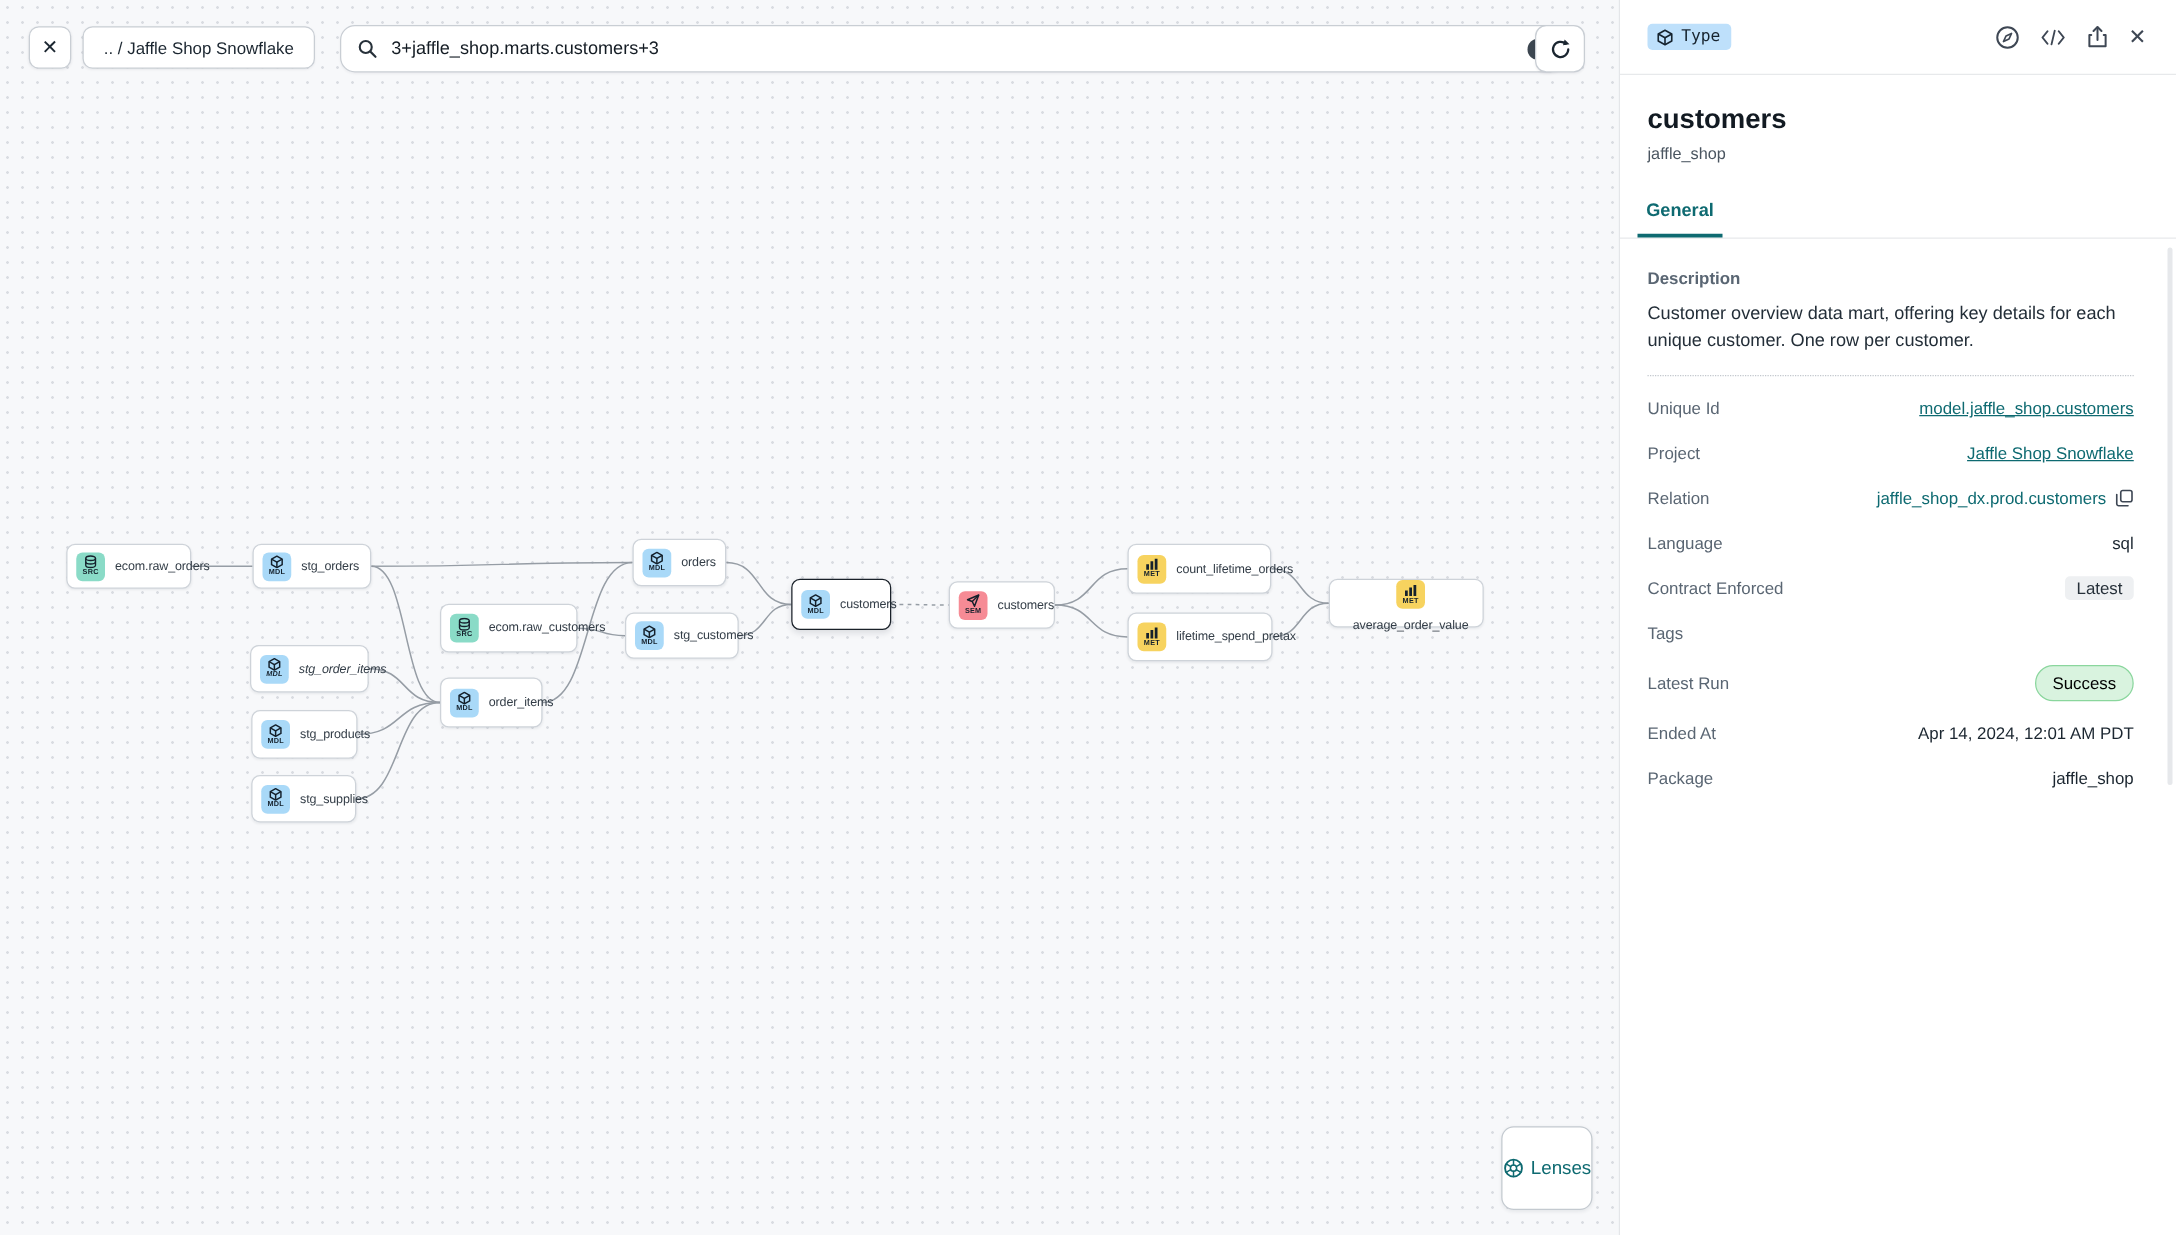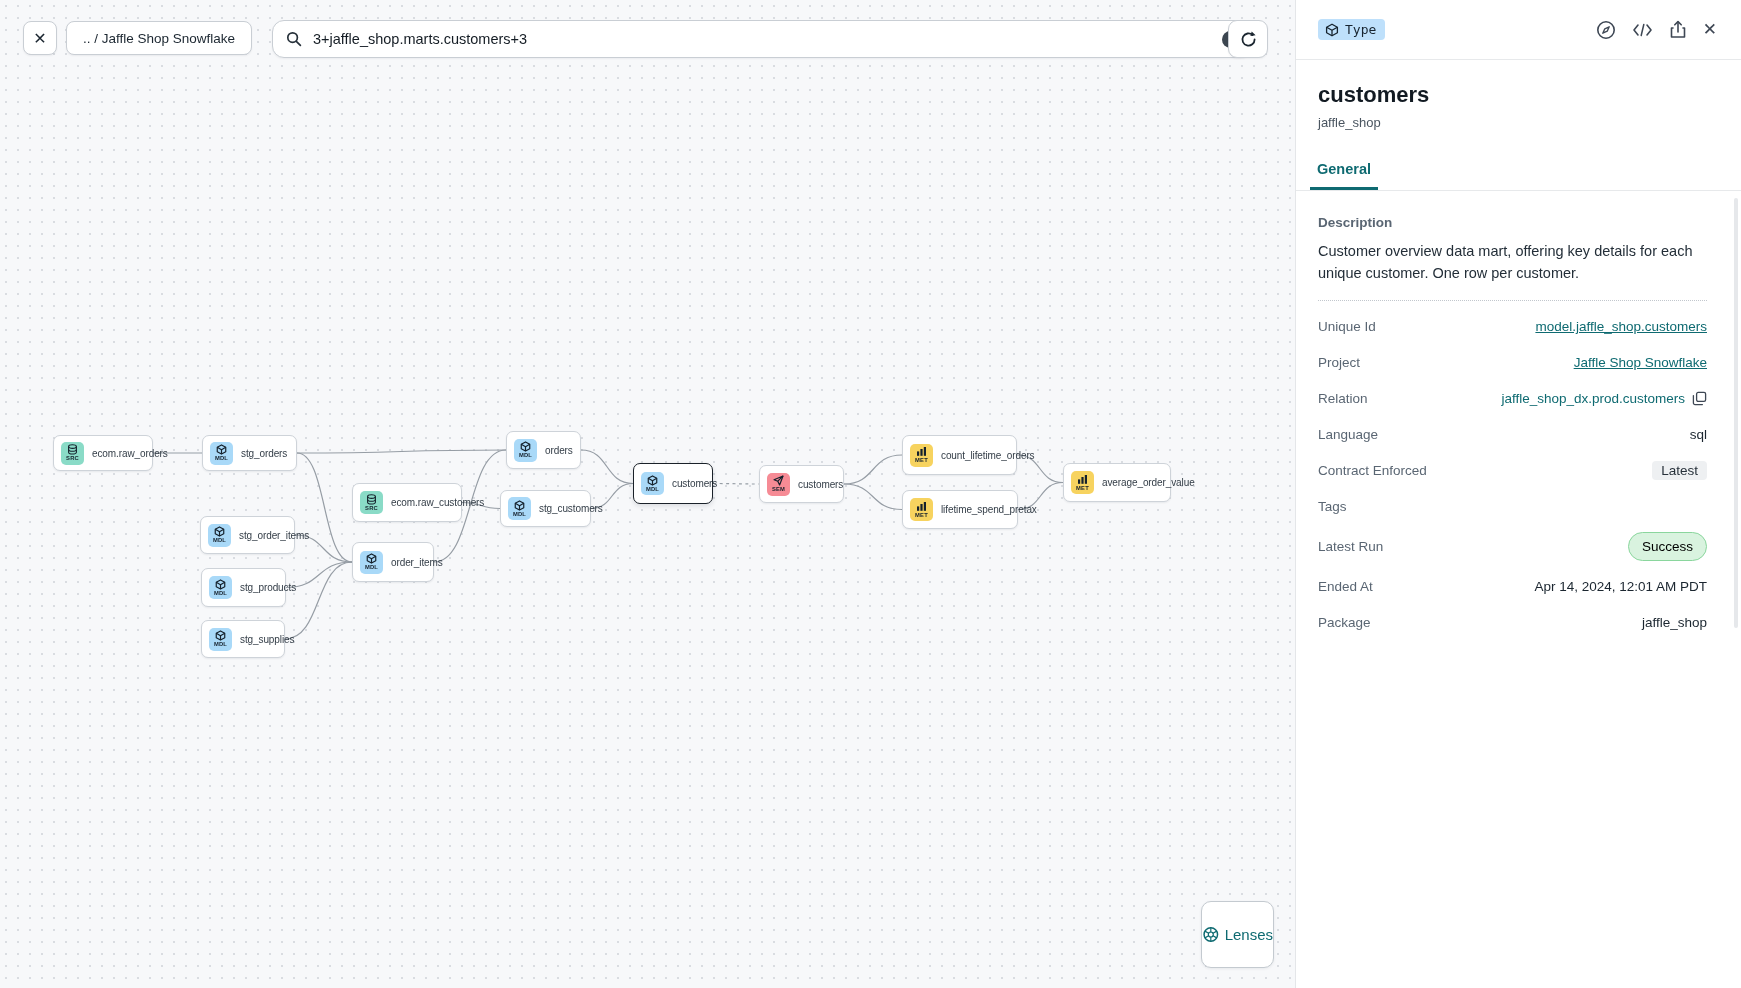--- a/index.html
+++ b/index.html
@@ -153,21 +153,21 @@
         <span class="kbadge kb-src">
           <svg width="11" height="11" viewBox="0 0 11 11">
             <ellipse cx="5.5" cy="2.6" rx="3.9" ry="1.8" fill="none" stroke="#15212c" stroke-width="1.1"></ellipse>
             <path d="M1.6 2.6v5.6c0 1 1.75 1.8 3.9 1.8s3.9-.8 3.9-1.8V2.6" fill="none" stroke="#15212c" stroke-width="1.1"></path>
             <path d="M1.6 5.4c0 1 1.75 1.8 3.9 1.8s3.9-.8 3.9-1.8" fill="none" stroke="#15212c" stroke-width="1.1"></path>
           </svg>
           <span class="ktext">SRC</span>
         </span>
         <span class="node-label">ecom.raw_customers</span>
       </div>
-      <div class="node" style="left: 200px; top: 516px; width: 95px; height: 38px;">
+      <div class="node" style="left: 200px; top: 516px; width: 95px; height: 38px; font-style: italic;">
         <span class="kbadge kb-mdl">
           <svg width="11" height="11" viewBox="0 0 14 14">
             <polygon points="7,1.2 12.4,4.2 12.4,9.8 7,12.8 1.6,9.8 1.6,4.2" fill="none" stroke="#15212c" stroke-width="1.5" stroke-linejoin="round"></polygon>
             <polyline points="1.6,4.2 7,7.2 12.4,4.2" fill="none" stroke="#15212c" stroke-width="1.5" stroke-linejoin="round"></polyline>
             <line x1="7" y1="7.2" x2="7" y2="12.8" stroke="#15212c" stroke-width="1.5"></line>
           </svg>
           <span class="ktext">MDL</span>
         </span>
         <span class="node-label">stg_order_items</span>
       </div>
@@ -262,21 +262,21 @@
         <span class="kbadge kb-met">
           <svg width="11" height="11" viewBox="0 0 11 11">
             <rect x="1" y="5.4" width="2.2" height="4.4" fill="#15212c"></rect>
             <rect x="4.4" y="3" width="2.2" height="6.8" fill="#15212c"></rect>
             <rect x="7.8" y="1" width="2.2" height="8.8" fill="#15212c"></rect>
           </svg>
           <span class="ktext">MET</span>
         </span>
         <span class="node-label">lifetime_spend_pretax</span>
       </div>
-      <div class="node" style="left: 1063px; top: 463px; width: 108px; height: 39px;">
+      <div class="node" style="left: 1063px; top: 463px; width: 124px; height: 39px; flex-direction: column;">
         <span class="kbadge kb-met">
           <svg width="11" height="11" viewBox="0 0 11 11">
             <rect x="1" y="5.4" width="2.2" height="4.4" fill="#15212c"></rect>
             <rect x="4.4" y="3" width="2.2" height="6.8" fill="#15212c"></rect>
             <rect x="7.8" y="1" width="2.2" height="8.8" fill="#15212c"></rect>
           </svg>
           <span class="ktext">MET</span>
         </span>
         <span class="node-label">average_order_value</span>
       </div>

